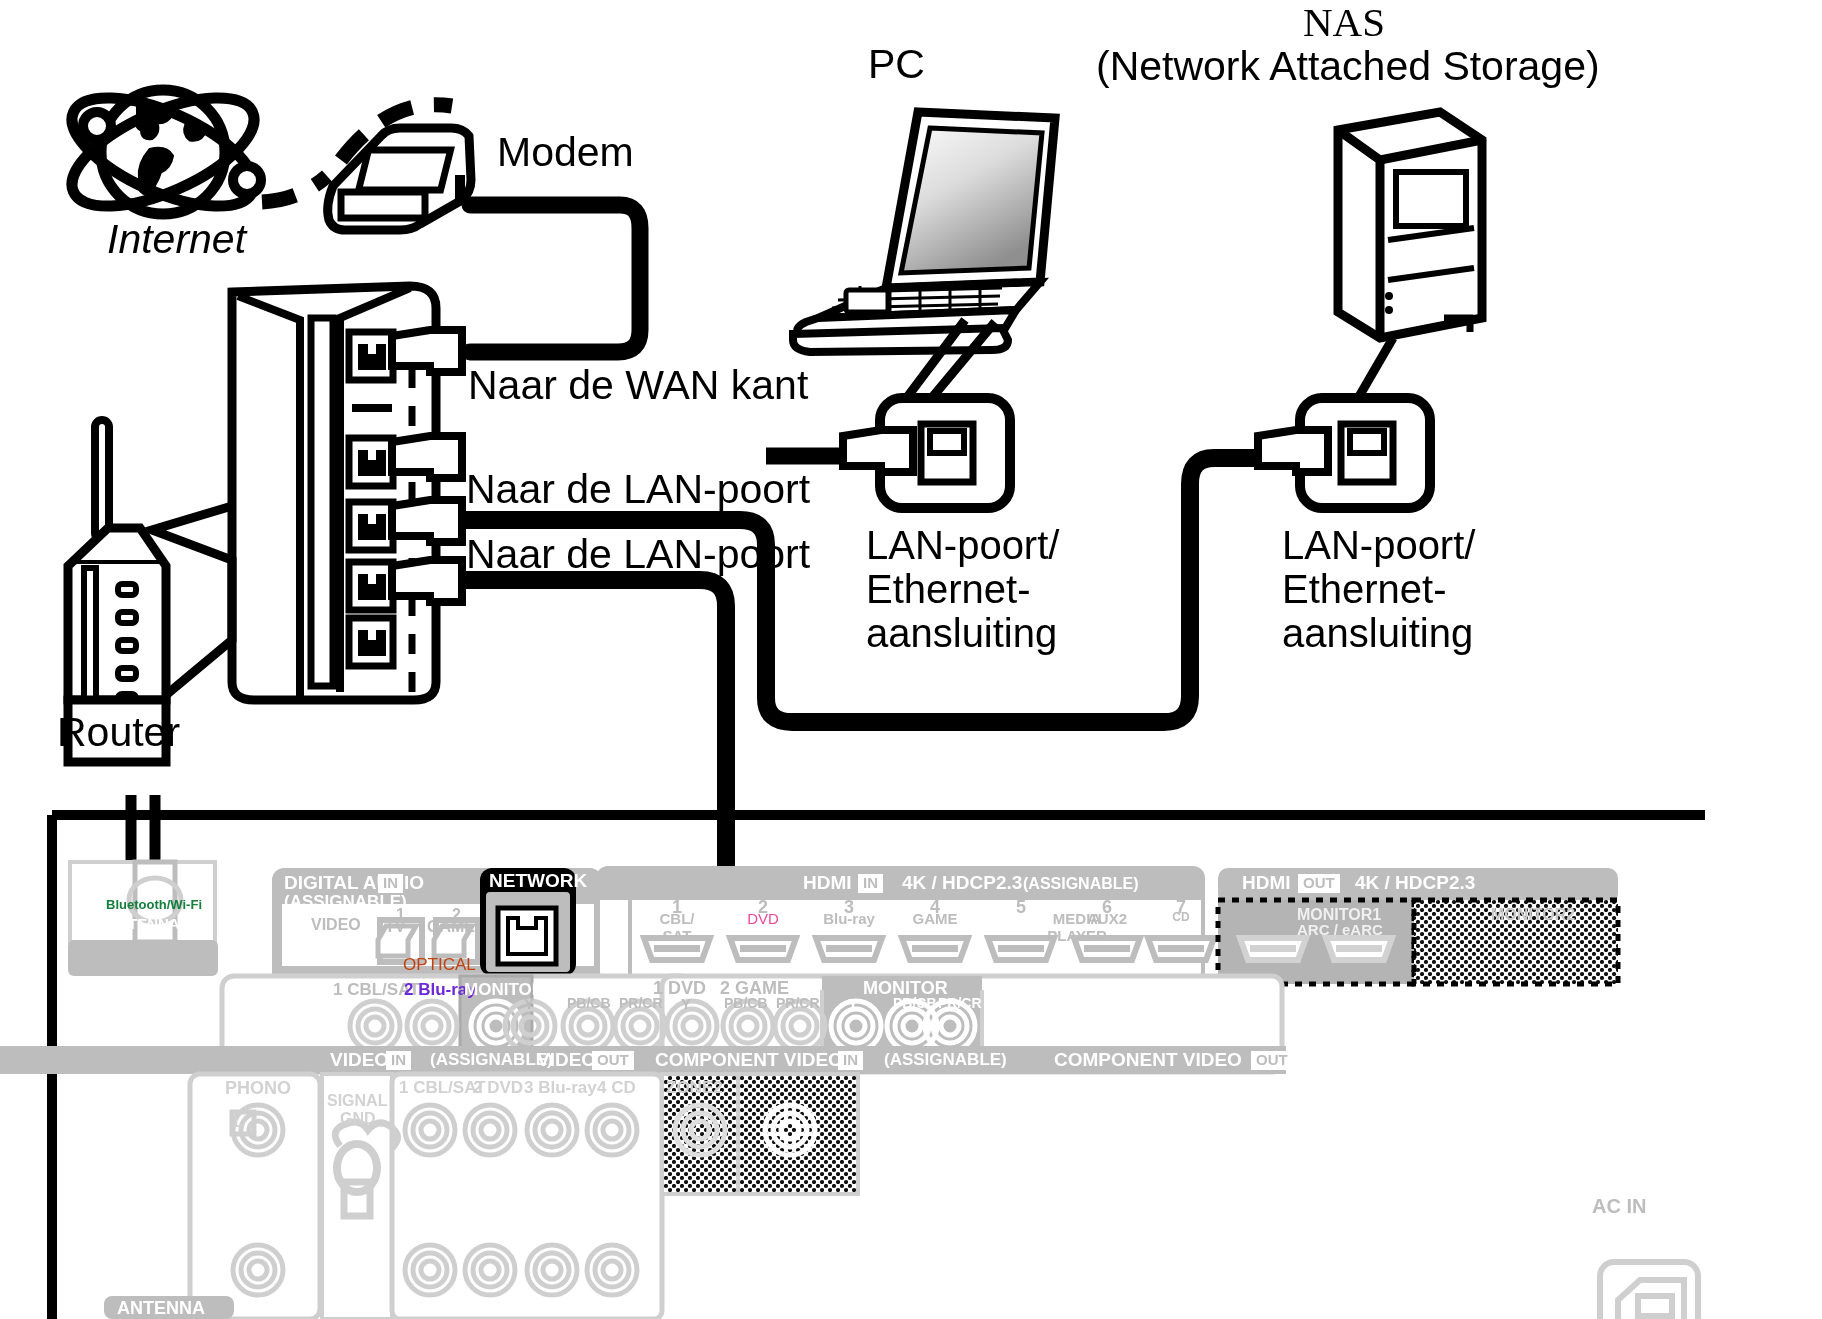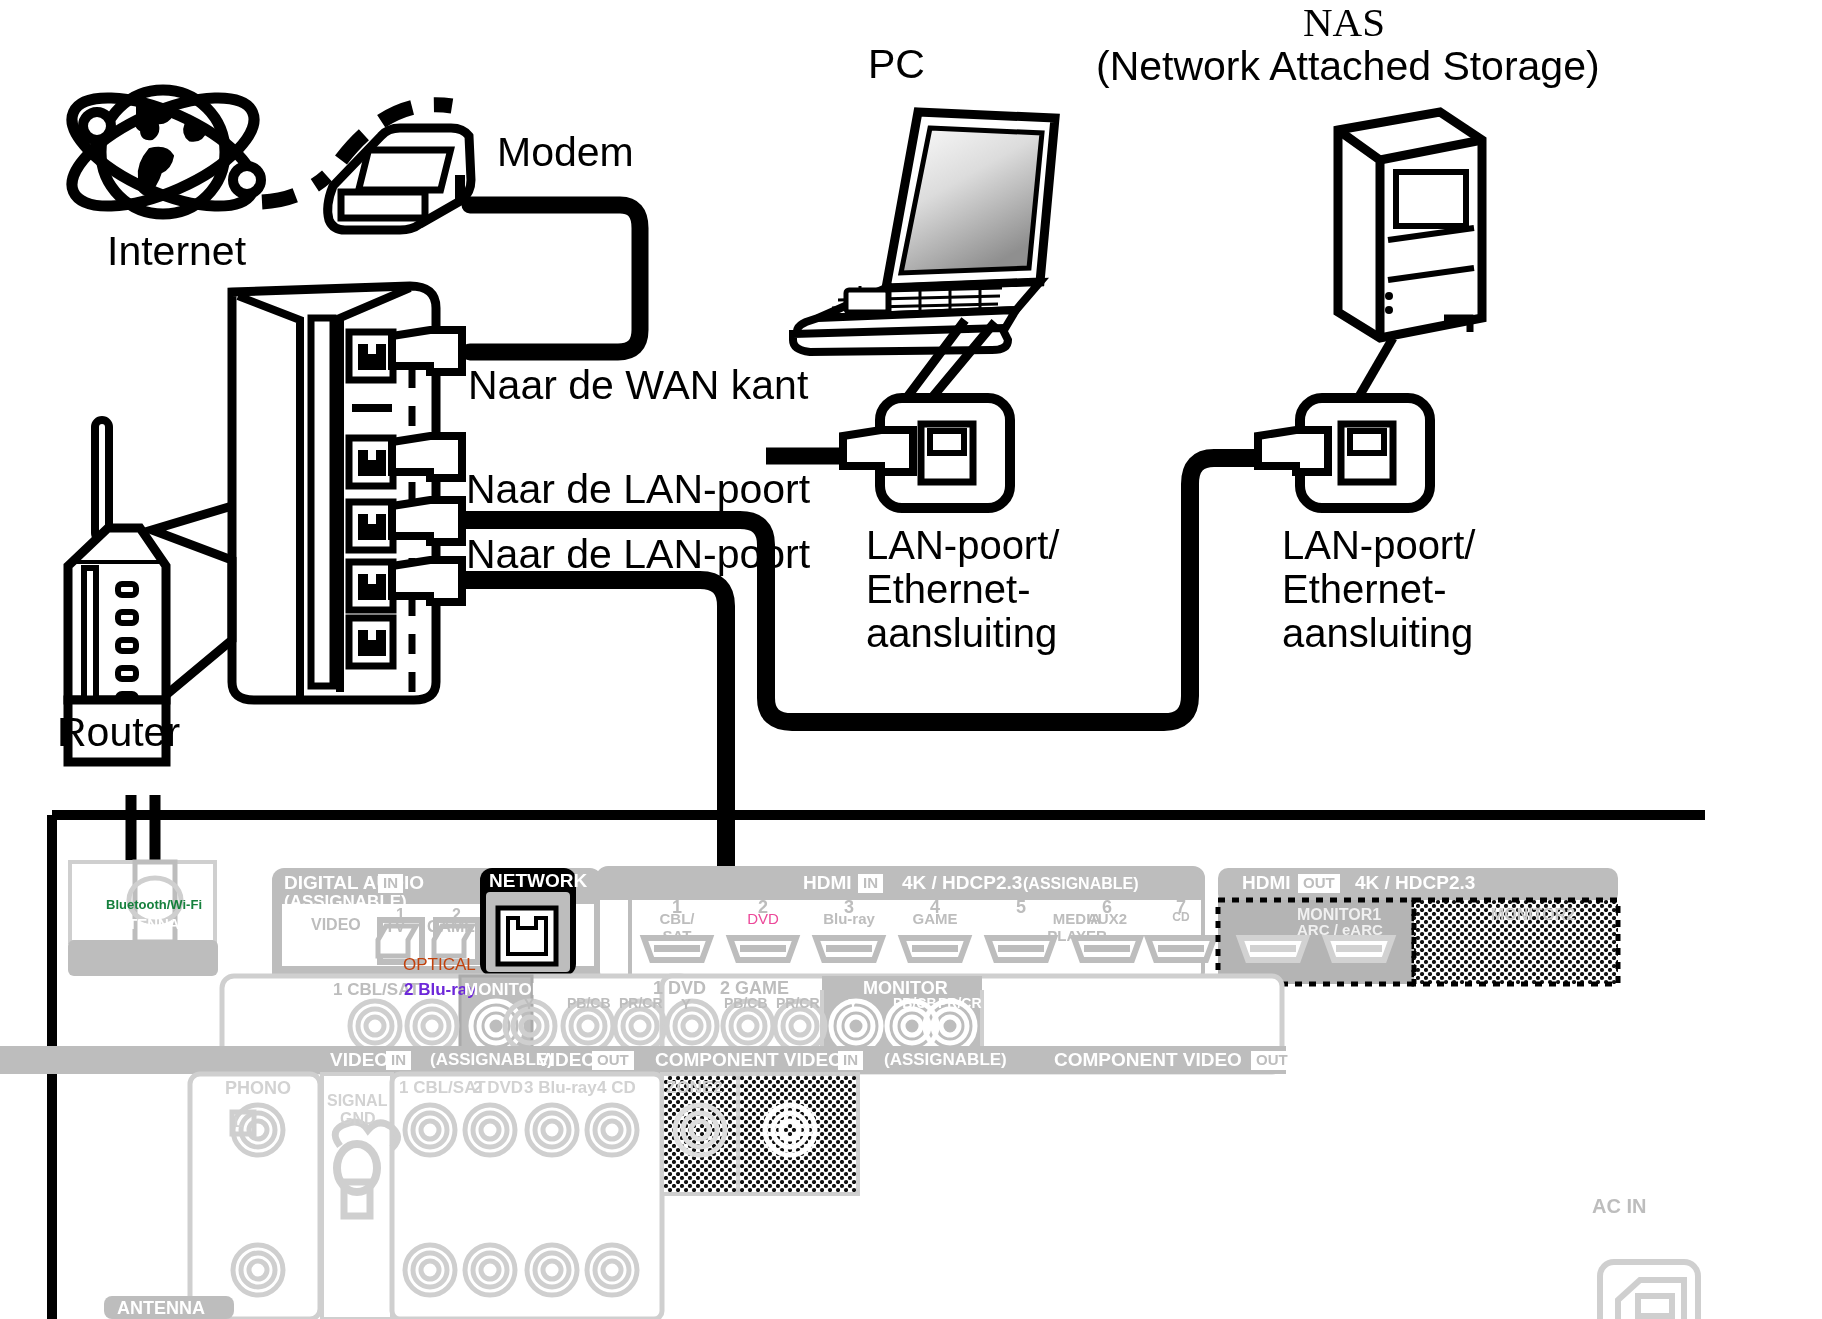--- a/index.html
+++ b/index.html
@@ -382,21 +382,21 @@
     <rect x="232" y="1112" width="22" height="22" fill="none" stroke="#cfcfcf" stroke-width="5"></rect>
   </g>
 
   <g>
     <rect x="1600" y="1262" width="98" height="76" rx="14" fill="#fff" stroke="#cfcfcf" stroke-width="6"></rect>
     <path d="M1618 1300 L1640 1280 L1684 1280 L1684 1330 L1618 1330 Z" fill="#fff" stroke="#cfcfcf" stroke-width="6"></path>
     <rect x="1638" y="1296" width="34" height="20" fill="#fff" stroke="#cfcfcf" stroke-width="6"></rect>
   </g>
 </svg>
 
-<div class="lbl big" style="left:107px; top:229px;">Internet</div>
+<div class="lbl big" style="left:107px; top:217px;font-style:italic;">Internet</div>
 <div class="lbl big" style="left:497px; top:130px;">Modem</div>
 <div class="lbl big" style="left:57px; top:710px;">Router</div>
 <div class="lbl big" style="left:868px; top:42px;">PC</div>
 <div class="lbl big" style="left:1303px; top:0px;font-family:Liberation Serif, serif;">NAS</div>
 <div class="lbl big" style="left:468px; top:363px;">Naar de WAN kant</div>
 
 <div class="lbl big" style="left:1096px; top:44px;">(Network Attached Storage)</div>
 <div class="lbl big" style="left:466px; top:467px;">Naar de LAN-poort</div>
 <div class="lbl big" style="left:466px; top:532px;">Naar de LAN-poort</div>
 

